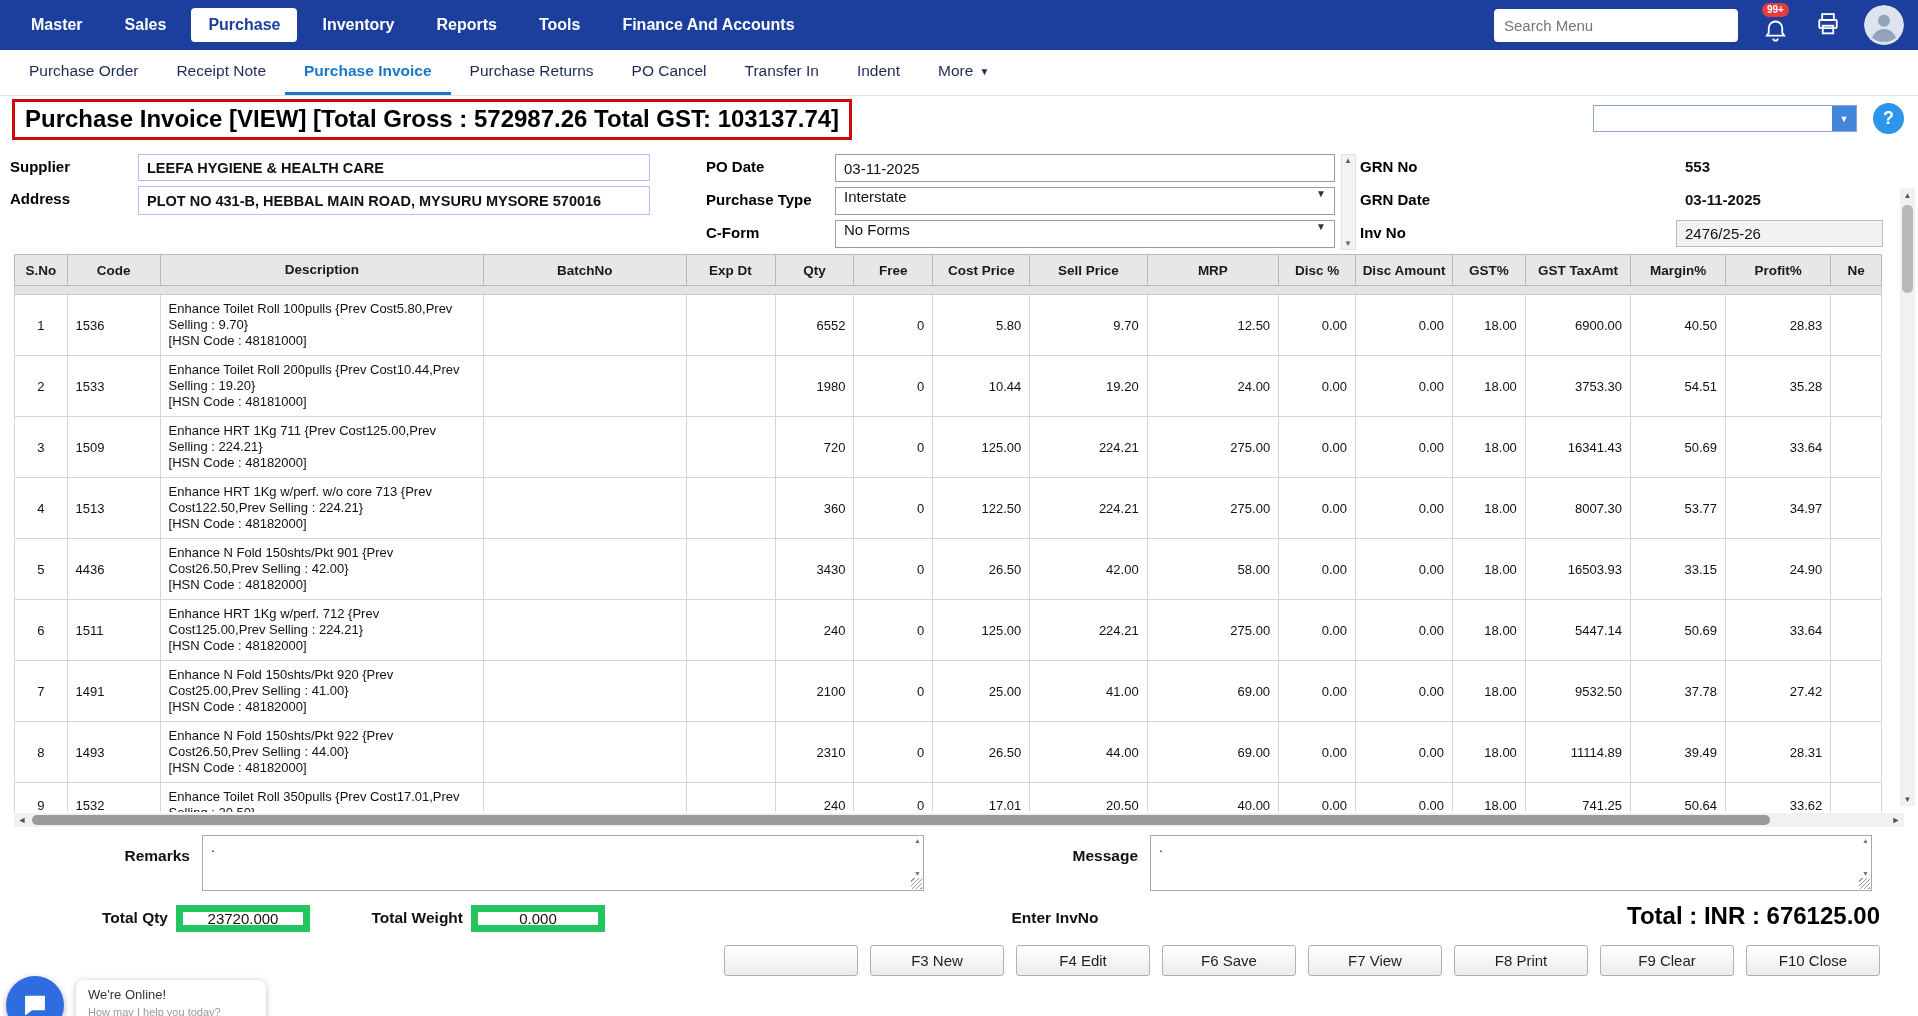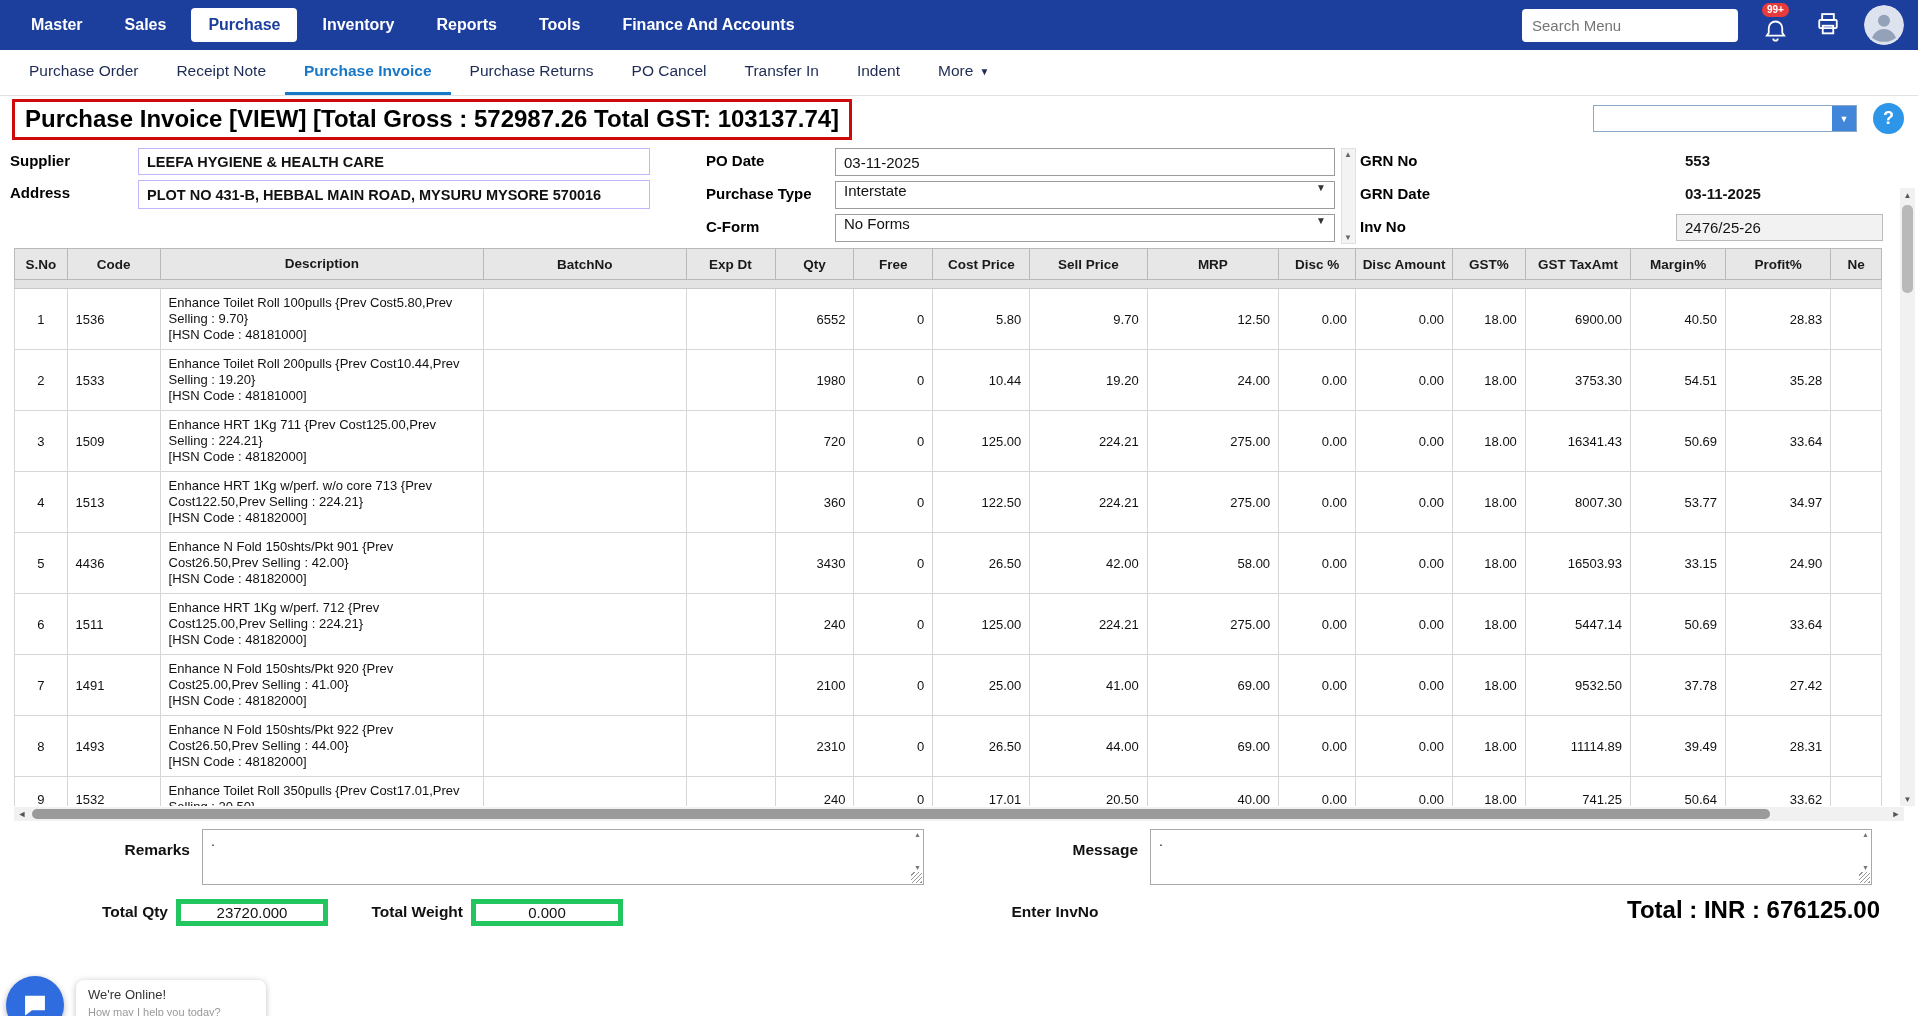--- a/index.html
+++ b/index.html
@@ -8,21 +8,21 @@
     position: relative; width: 1918px; height: 1016px; overflow: hidden;
     background: #fff; font-family: "Liberation Sans", sans-serif; color: #111;
   }
 
   
   .topnav { display: flex; align-items: center; height: 50px; background: #1c3e9d; padding: 0 14px; }
   .tn-items { display: flex; align-items: center; gap: 8px; }
   .tn-item { color: #fff; font-weight: 700; font-size: 16px; padding: 8px 17px; border-radius: 4px; cursor: pointer; white-space: nowrap; }
   .tn-item.active { background: #fff; color: #1c3e9d; }
   .tn-right { margin-left: auto; display: flex; align-items: center; gap: 20px; }
-  .search-input { width: 216px; height: 33px; border: none; border-radius: 4px; padding: 0 10px; font-size: 15px; font-family: inherit; color: #333; }
+  .search-input { width: 244px; height: 33px; border: none; border-radius: 4px; padding: 0 10px; font-size: 15px; font-family: inherit; color: #333; }
   .search-input::placeholder { color: #757575; }
   .bell-wrap { position: relative; width: 36px; height: 46px; cursor: pointer; }
   .badge { position: absolute; top: 1px; left: 4px; background: #e83c3c; color: #fff; font-size: 10px; font-weight: 700; padding: 1px 5px; border-radius: 8px; line-height: 1.2; }
   .bell-svg { position: absolute; left: 4px; top: 15px; }
   .print-wrap { width: 30px; height: 30px; cursor: pointer; }
   .avatar { width: 40px; height: 40px; border-radius: 50%; overflow: hidden; cursor: pointer; }
 
   
   .subnav { display: flex; align-items: stretch; height: 46px; background: #fff; border-bottom: 1px solid #e2e2e2; padding-left: 10px; }
   .sn-item { display: flex; align-items: center; gap: 6px; padding: 0 19px; font-size: 15.5px; color: #1d2b55; cursor: pointer; border-bottom: 3px solid transparent; white-space: nowrap; }
@@ -32,21 +32,21 @@
   
   .title-row { position: relative; height: 46px; display: flex; align-items: center; }
   .title-box { margin-left: 12px; border: 3px solid #cf0a0a; padding: 3px 10px 4px; font-size: 24px; font-weight: 700; color: #000; white-space: nowrap; }
   .title-right { position: absolute; right: 14px; top: 7px; display: flex; align-items: center; gap: 16px; }
   .combo { display: flex; width: 264px; height: 27px; border: 1px solid #8aa6c8; background: #fff; cursor: pointer; }
   .combo-text { flex: 1; }
   .combo-btn { width: 24px; background: #4186d8; color: #fff; font-size: 9px; display: flex; align-items: center; justify-content: center; }
   .help-btn { width: 31px; height: 31px; border-radius: 50%; background: #2d96e8; color: #fff; font-weight: 700; font-size: 18px; display: flex; align-items: center; justify-content: center; cursor: pointer; }
 
   
-  .form-area { position: relative; height: 102px; margin-top: 4px; font-size: 15px; }
+  .form-area { position: relative; height: 102px; margin-top: 10px; font-size: 15px; }
   .flabel { position: absolute; font-weight: 700; color: #000; white-space: nowrap; }
   .fvalbox { position: absolute; border: 1px solid #c4b5fd; background: #fff; display: flex; align-items: center; padding: 2px 8px; font-weight: 700; font-size: 14.5px; white-space: nowrap; }
   .finput { position: absolute; border: 1px solid #9c9c9c; background: #fff; display: flex; align-items: center; padding: 0 8px; font-size: 15px; }
   .fselect { position: absolute; border: 1px solid #9c9c9c; background: #fff; display: flex; justify-content: space-between; padding: 0 8px; font-size: 15px; cursor: pointer; }
   .fselect .chev { font-size: 10px; color: #333; }
   .fstatic { position: absolute; font-weight: 700; white-space: nowrap; }
   .mini-scroll { position: absolute; left: 1341px; top: 2px; width: 15px; height: 96px; background: #f3f3f3; border: 1px solid #e0e0e0; }
   .mini-scroll .up { position: absolute; top: 1px; left: 2px; font-size: 8px; color: #666; cursor: pointer; }
   .mini-scroll .down { position: absolute; bottom: 1px; left: 2px; font-size: 8px; color: #666; cursor: pointer; }
 
@@ -89,21 +89,21 @@
   .note-label { position: absolute; font-size: 15.5px; font-weight: 700; }
   .txtbox { position: absolute; border: 1px solid #a9a9a9; background: #fff; cursor: text; }
   .txt-content { position: absolute; left: 8px; top: 3px; font-size: 14px; color: #222; }
   .tb-up { position: absolute; right: 2px; top: 1px; font-size: 7px; color: #777; }
   .tb-down { position: absolute; right: 2px; bottom: 13px; font-size: 7px; color: #777; }
   .tb-grip { position: absolute; right: 1px; bottom: 1px; width: 11px; height: 11px; background: repeating-linear-gradient(135deg, transparent 0 2px, #9a9a9a 2px 3px); }
 
   
   .totals-row { position: relative; height: 28px; margin-top: 14px; font-size: 15.5px; }
   .t-label { position: absolute; font-weight: 700; top: 4px; }
-  .t-box { position: absolute; top: 0; width: 152px; height: 27px; border: 5px solid #22c55e; background: #fff; display: flex; align-items: center; justify-content: center; font-size: 15px; }
+  .t-box { position: absolute; top: 0; width: 134px; height: 27px; border: 7px solid #22c55e; background: #fff; display: flex; align-items: center; justify-content: center; font-size: 15px; }
   .grand-total { position: absolute; right: 38px; top: -3px; font-size: 24px; font-weight: 700; color: #000; white-space: nowrap; }
 
   
   .buttons-row { display: flex; justify-content: flex-end; gap: 12px; margin: 12px 38px 0 0; }
   .btn { display: flex; align-items: center; justify-content: center; width: 134px; height: 31px; border: 1px solid #a9aec0; border-radius: 3px; background: linear-gradient(#ffffff, #ececec); font-size: 15px; color: #1f1f1f; cursor: pointer; white-space: nowrap; }
 
   
   .chat-circle { position: absolute; left: 6px; top: 976px; width: 58px; height: 58px; border-radius: 50%; background: #2e6ce0; display: flex; align-items: center; justify-content: center; z-index: 30; box-shadow: 0 2px 6px rgba(0,0,0,.3); cursor: pointer; }
   .chat-bubble { position: absolute; left: 76px; top: 980px; width: 190px; height: 52px; padding: 7px 12px; background: #fff; border-radius: 8px; box-shadow: 0 1px 6px rgba(0,0,0,.25); z-index: 30; overflow: hidden; }
   .chat-line1 { font-size: 13px; color: #333; }
@@ -448,20 +448,30 @@
 
   <div class="totals-row">
     <div class="t-label" style="left:0; width:168px; text-align:right;">Total Qty</div>
     <div class="t-box" style="left:176px;">23720.000</div>
     <div class="t-label" style="left:330px; width:133px; text-align:right;">Total Weight</div>
     <div class="t-box" style="left:471px;">0.000</div>
     <div class="t-label" style="left:985px; width:140px; text-align:center;">Enter InvNo</div>
     <div class="grand-total">Total : INR : 676125.00</div>
   </div>
 
+  <div class="buttons-row">
+    <div class="btn"></div>
+    <div class="btn">F3 New</div>
+    <div class="btn">F4 Edit</div>
+    <div class="btn">F6 Save</div>
+    <div class="btn">F7 View</div>
+    <div class="btn">F8 Print</div>
+    <div class="btn">F9 Clear</div>
+    <div class="btn">F10 Close</div>
+  </div>
 
   <div class="chat-circle">
     <svg viewBox="0 0 24 24" width="28" height="28">
       <path d="M3.5 4h17v12.5h-11L3.5 21z" fill="#fff"></path>
     </svg>
   </div>
   <div class="chat-bubble">
     <div class="chat-line1">We're Online!</div>
     <div class="chat-line2">How may I help you today?</div>
   </div>

